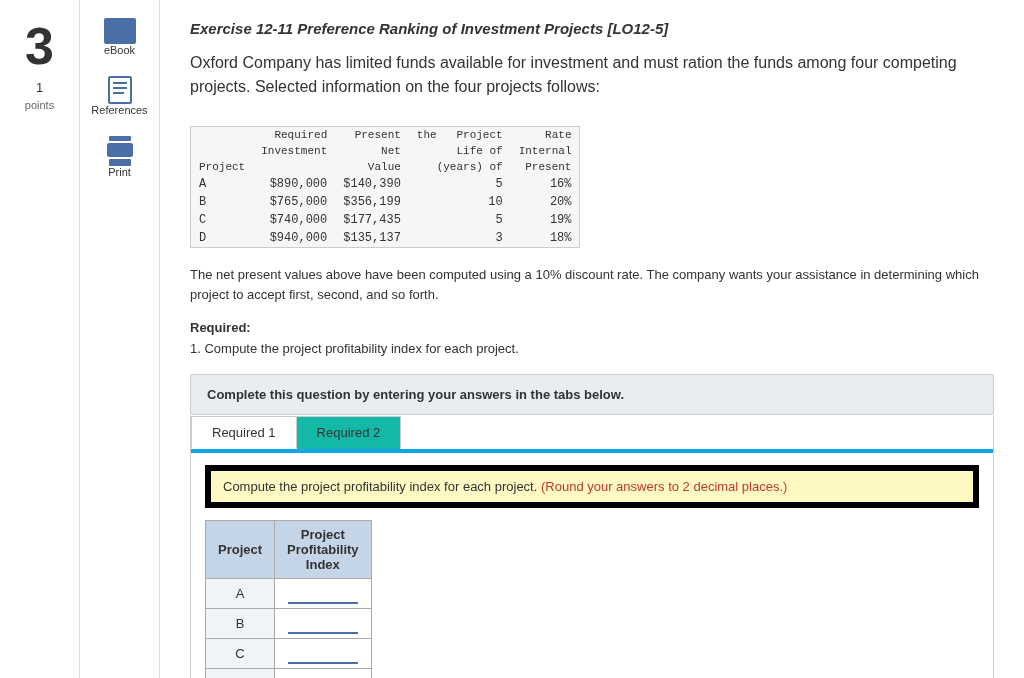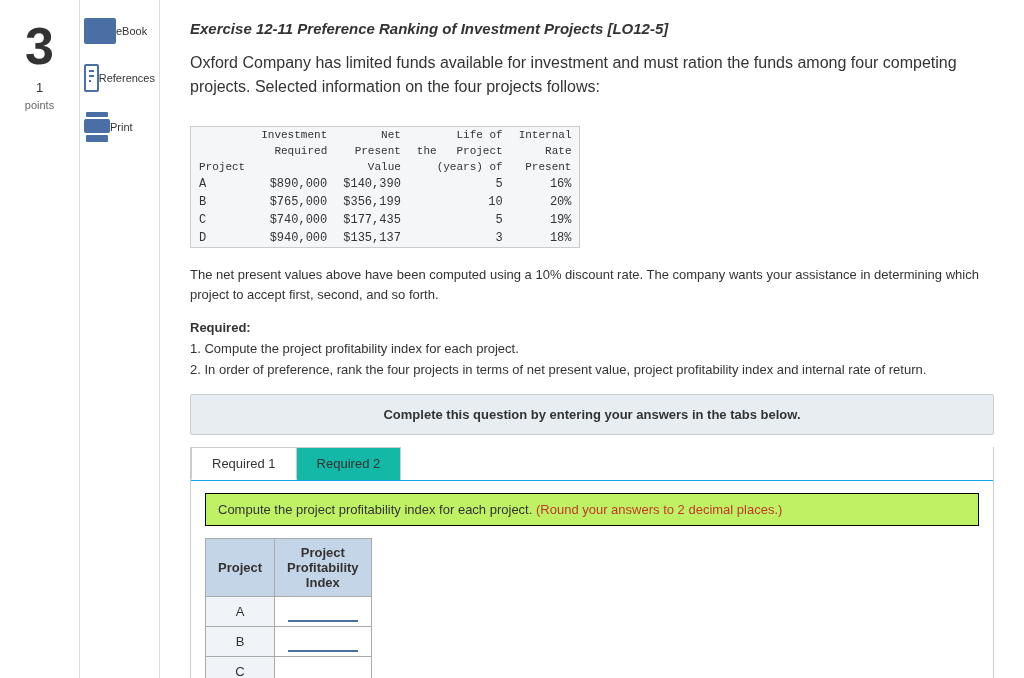--- a/index.html
+++ b/index.html
@@ -31,21 +31,21 @@
       display: flex;
       flex-direction: column;
       align-items: center;
       padding-top: 10px;
       gap: 4px;
       flex-shrink: 0;
     }
     .points-label { font-size: 11px; color: #666; text-align: right; margin-top: 4px; }
     .sidebar-item {
       display: flex;
-      flex-direction: row;
+      flex-direction: column;
       align-items: center;
       padding: 8px 4px;
       cursor: pointer;
       width: 100%;
       text-align: center;
     }
     .sidebar-label { font-size: 11px; color: #333; }
 
     
     .main-content {
@@ -99,36 +99,35 @@
       line-height: 1.6;
       margin-bottom: 14px;
     }
     .required-section .req-title { font-weight: bold; }
 
     
     .instruction-box {
       background: #e8edf2;
       border: 1px solid #ccc;
       padding: 12px 16px;
-      margin-bottom: 12px;
+      margin-bottom: 1px;
       font-size: 13px;
       font-weight: bold;
       border-radius: 2px;
-      text-align: center;
     }
 
     
     .tabs-container {
       border: 1px solid #ccc;
       border-top: none;
       margin-bottom: 16px;
     }
     .tabs-header {
       display: flex;
-      border-bottom: 1px solid #0ea5e9;
+      border-bottom: 4px solid #0ea5e9;
       background: #fff;
     }
     .tab {
       padding: 8px 20px;
       font-size: 13px;
       cursor: pointer;
       border: 1px solid #ccc;
       border-bottom: none;
       margin-right: -1px;
       background: #14b8a6;
@@ -139,22 +138,22 @@
       border-bottom: 1px solid #fff;
       z-index: 1;
       font-weight: normal;
     }
 
     
     .tab-content { padding: 12px 14px; }
 
     
     .compute-instruction {
-      background: #bef264;
-      border: 1px solid #000000;
+      background: #fef9c3;
+      border: 6px solid #000000;
       padding: 8px 12px;
       font-size: 13px;
       margin-bottom: 12px;
     }
     .compute-instruction .highlight { color: #c0392b; }
 
     
     .answer-table-wrapper {
       margin-bottom: 16px;
     }
@@ -231,31 +230,31 @@
     <div class="exercise-title">Exercise 12-11 Preference Ranking of Investment Projects [LO12-5]</div>
 
     <div class="intro-text">Oxford Company has limited funds available for investment and must ration the funds among four competing projects. Selected information on the four projects follows:</div>
 
     
     <div class="data-table-wrapper">
       <table class="data-table">
         <thead>
           <tr>
             <th class="col-left"></th>
+            <th>Required</th>
+            <th>Present</th>
+            <th>the&nbsp;&nbsp;&nbsp;Project</th>
+            <th>Rate</th>
+          </tr>
+          <tr>
+            <th class="col-left"></th>
             <th>Investment</th>
             <th>Net</th>
             <th>Life of</th>
             <th>Internal</th>
-          </tr>
-          <tr>
-            <th class="col-left"></th>
-            <th>Required</th>
-            <th>Present</th>
-            <th>the&nbsp;&nbsp;&nbsp;Project</th>
-            <th>Rate</th>
           </tr>
           <tr>
             <th class="col-left">Project</th>
             <th></th>
             <th>Value</th>
             <th>(years) of</th>
             <th>Present</th>
           </tr>
         </thead>
         <tbody id="data-table-body">
@@ -290,21 +289,20 @@
           </tbody>
       </table>
     </div>
 
     <div class="instruction-text">The net present values above have been computed using a 10% discount rate. The company wants your assistance in determining which project to accept first, second, and so forth.</div>
 
     <div class="required-section">
       <div class="req-title">Required:</div>
       <div id="required-items-container">
           <div>1. Compute the project profitability index for each project.</div>
-          <div>2. In order of preference, rank the four projects in terms of net present value, project profitability index and internal rate of return.</div>
         </div>
     </div>
 
     
     <div class="instruction-box">
       <span>Complete this question by entering your answers in the tabs below.</span>
     </div>
 
     
     <div class="tabs-container">

